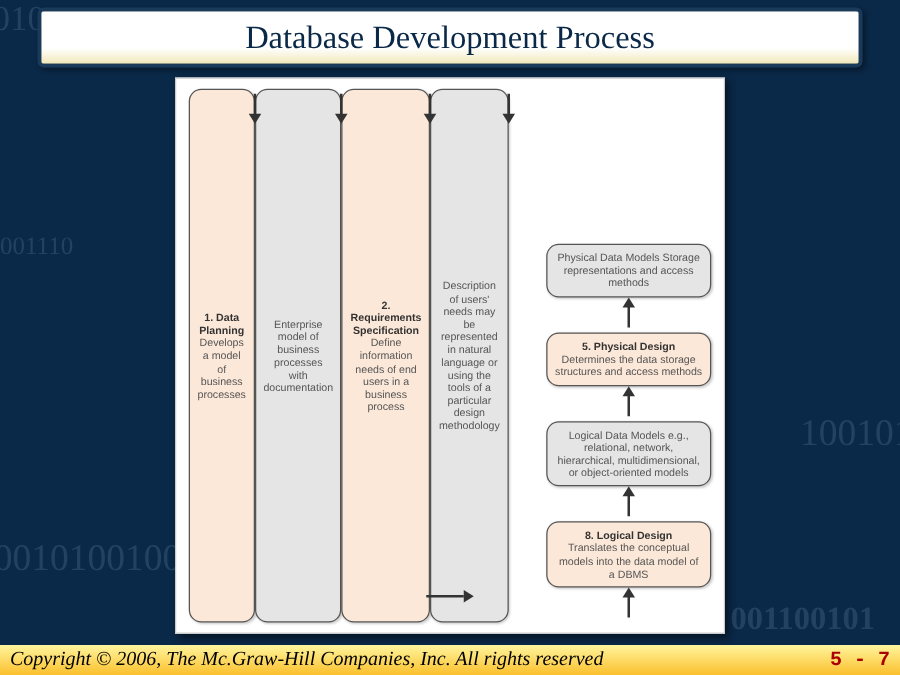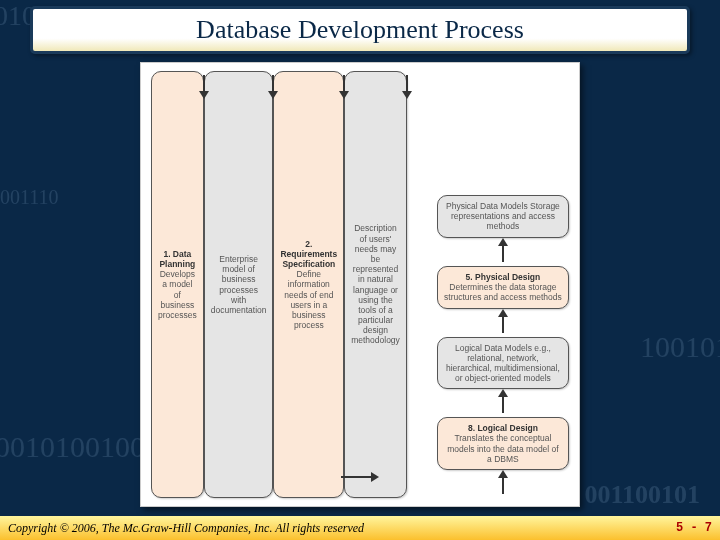--- a/index.html
+++ b/index.html
@@ -123,21 +123,21 @@
   .footer {
     position: absolute;
     bottom: 0;
     left: 0;
     right: 0;
     height: 20px;
     background: linear-gradient(#fff59d, #fbc02d);
     display: flex;
     align-items: center;
     padding: 12px 8px;
-    font-size: 12px;
+    font-size: 16px;
     font-style: italic;
     font-family: "Times New Roman", serif;
   }
   .footer .copy { color: #000; }
   .footer .page { margin-left: auto; color: #a00; font-weight: bold; font-style: normal; font-family: Liberation Mono, monospace; }
 </style>
 </head>
 <body>
 
 <div class="bg-numbers" style="top:0;left:-20px;font-size:28px;">1010</div>

